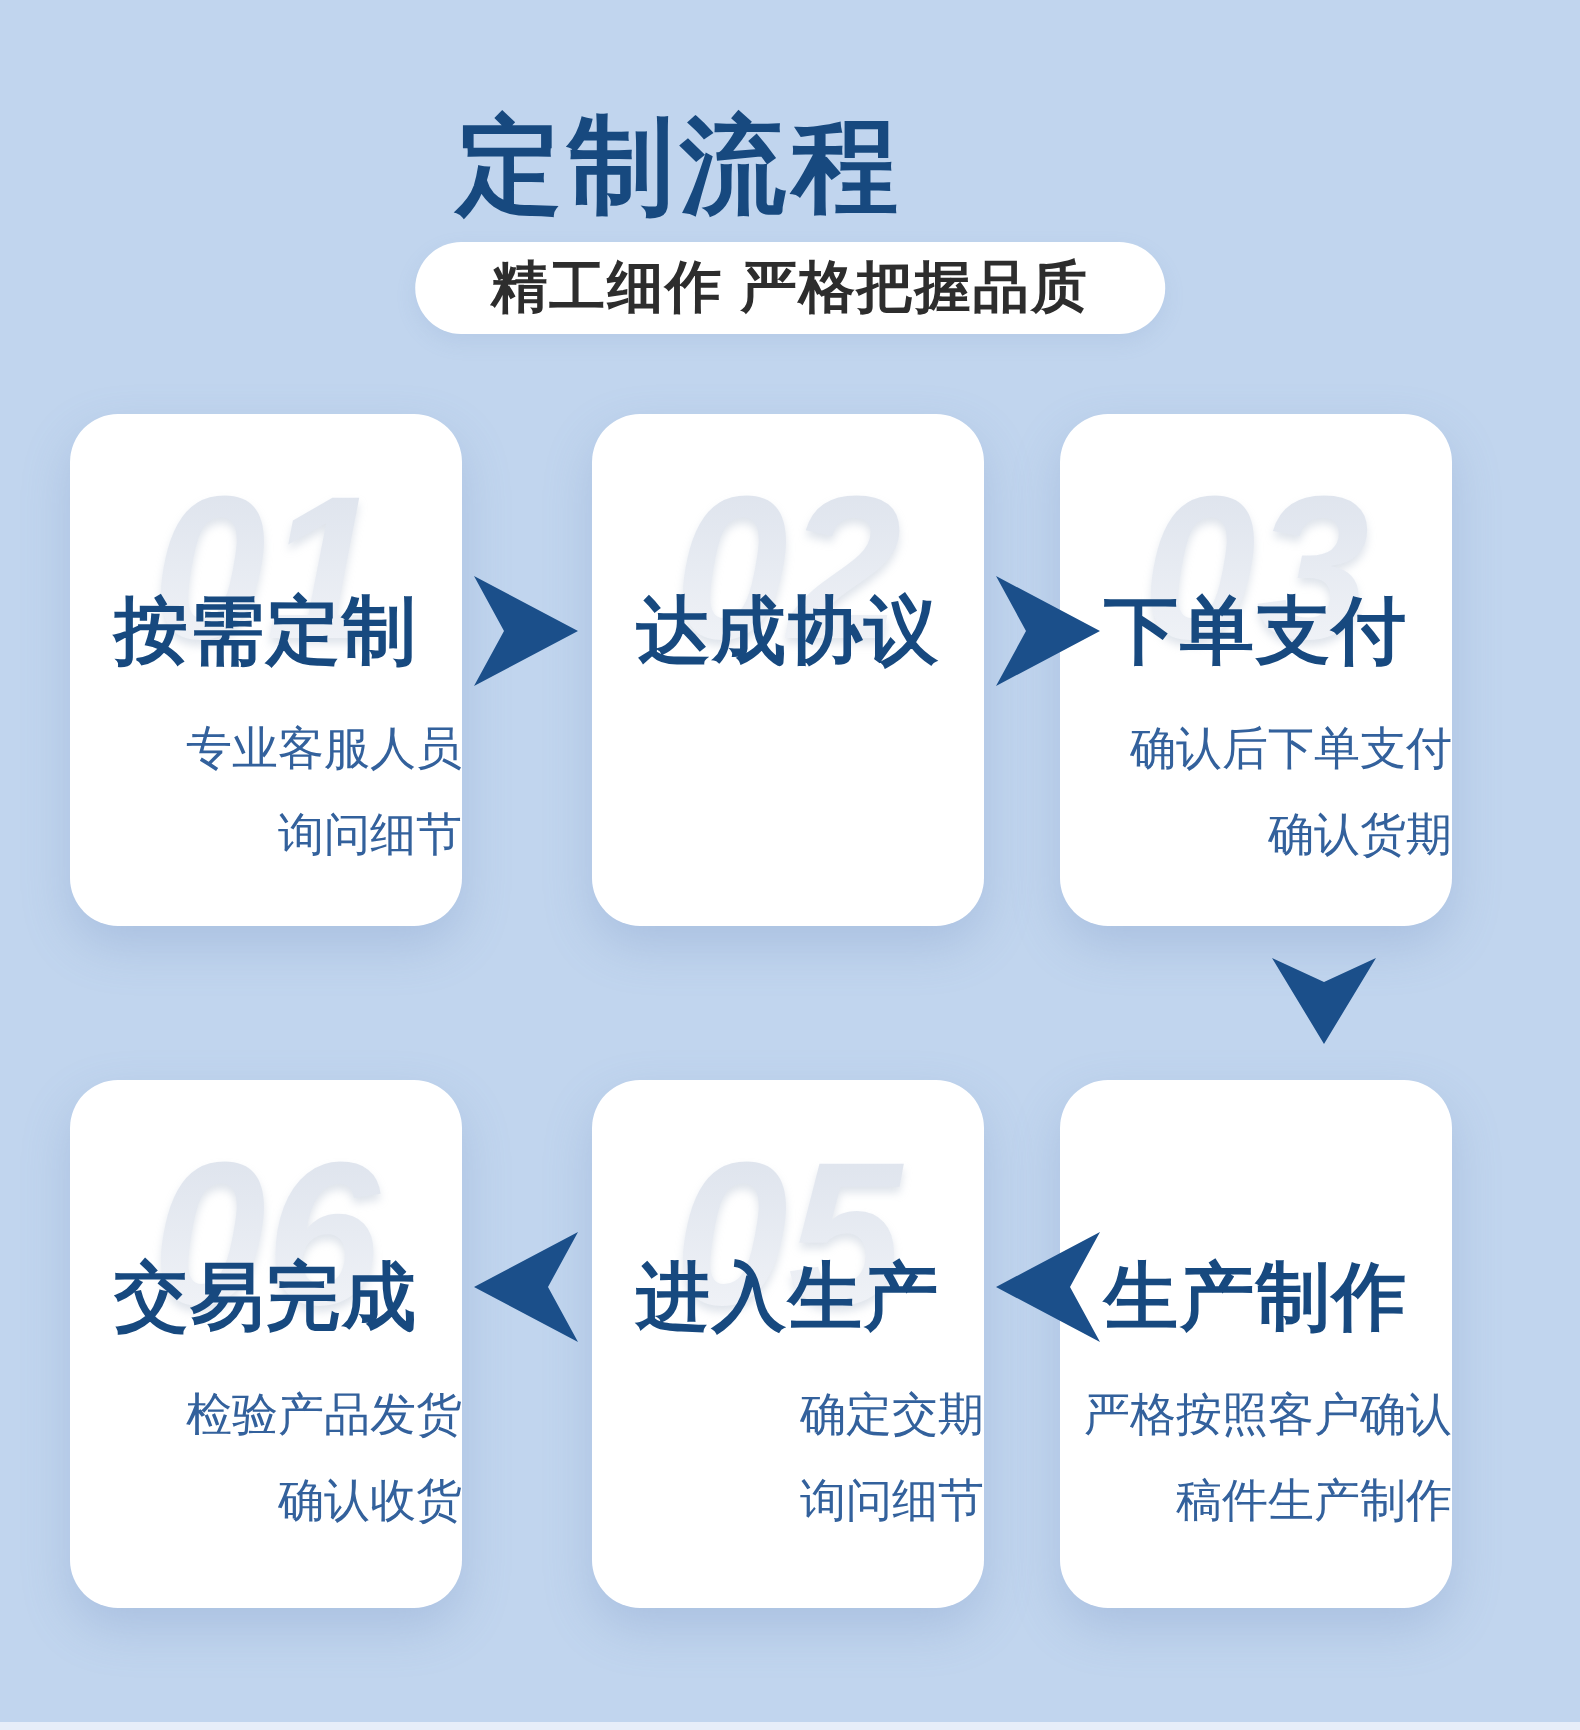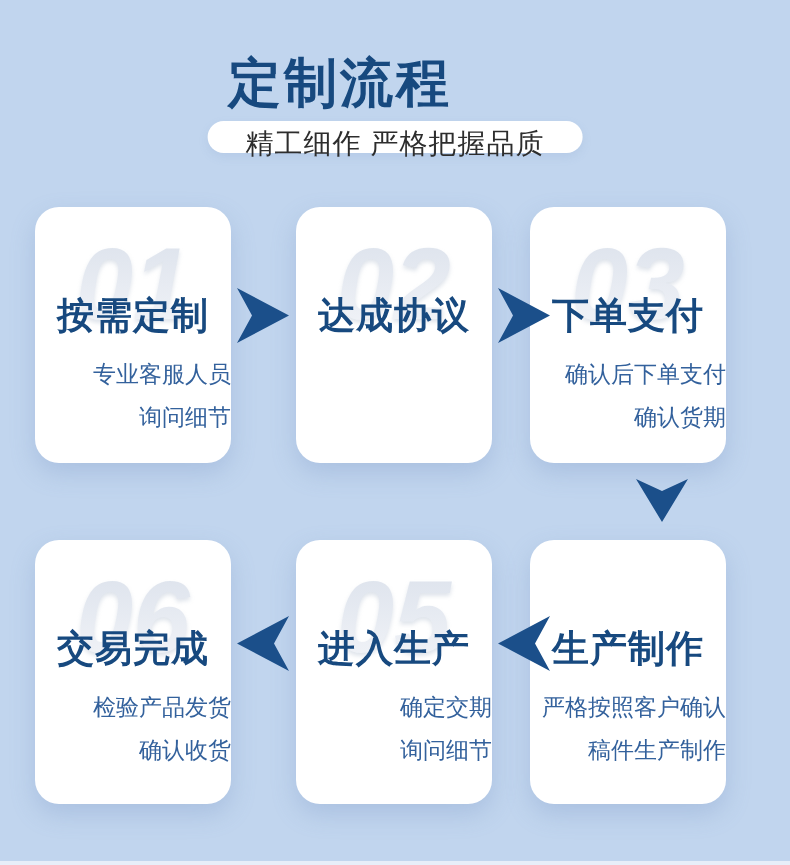--- a/index.html
+++ b/index.html
@@ -12,23 +12,23 @@
 
   
   .page-title{
     position:absolute;top:48px;left:0;width:680px;
     text-align:center;
     font-size:53px;font-weight:900;letter-spacing:3px;
     color:var(--primary,#17497f);
   }
   .subtitle-pill{
     position:absolute;top:121px;left:50%;transform:translateX(-50%);
-    height:32px;line-height:46px;padding:0 38px;
+    height:46px;line-height:46px;padding:0 38px;
     background:var(--card-bg,#ffffff);border-radius:23px;
-    font-size:28px;font-weight:400;letter-spacing:1px;
+    font-size:28px;font-weight:700;letter-spacing:1px;
     color:var(--pill-text,#2d2d2d);
     white-space:nowrap;
     box-shadow:0 4px 10px rgba(120,150,195,.15);
   }
 
   
   .step-card{
     position:absolute;width:196px;
     background:var(--card-bg,#ffffff);
     border-radius:24px;

